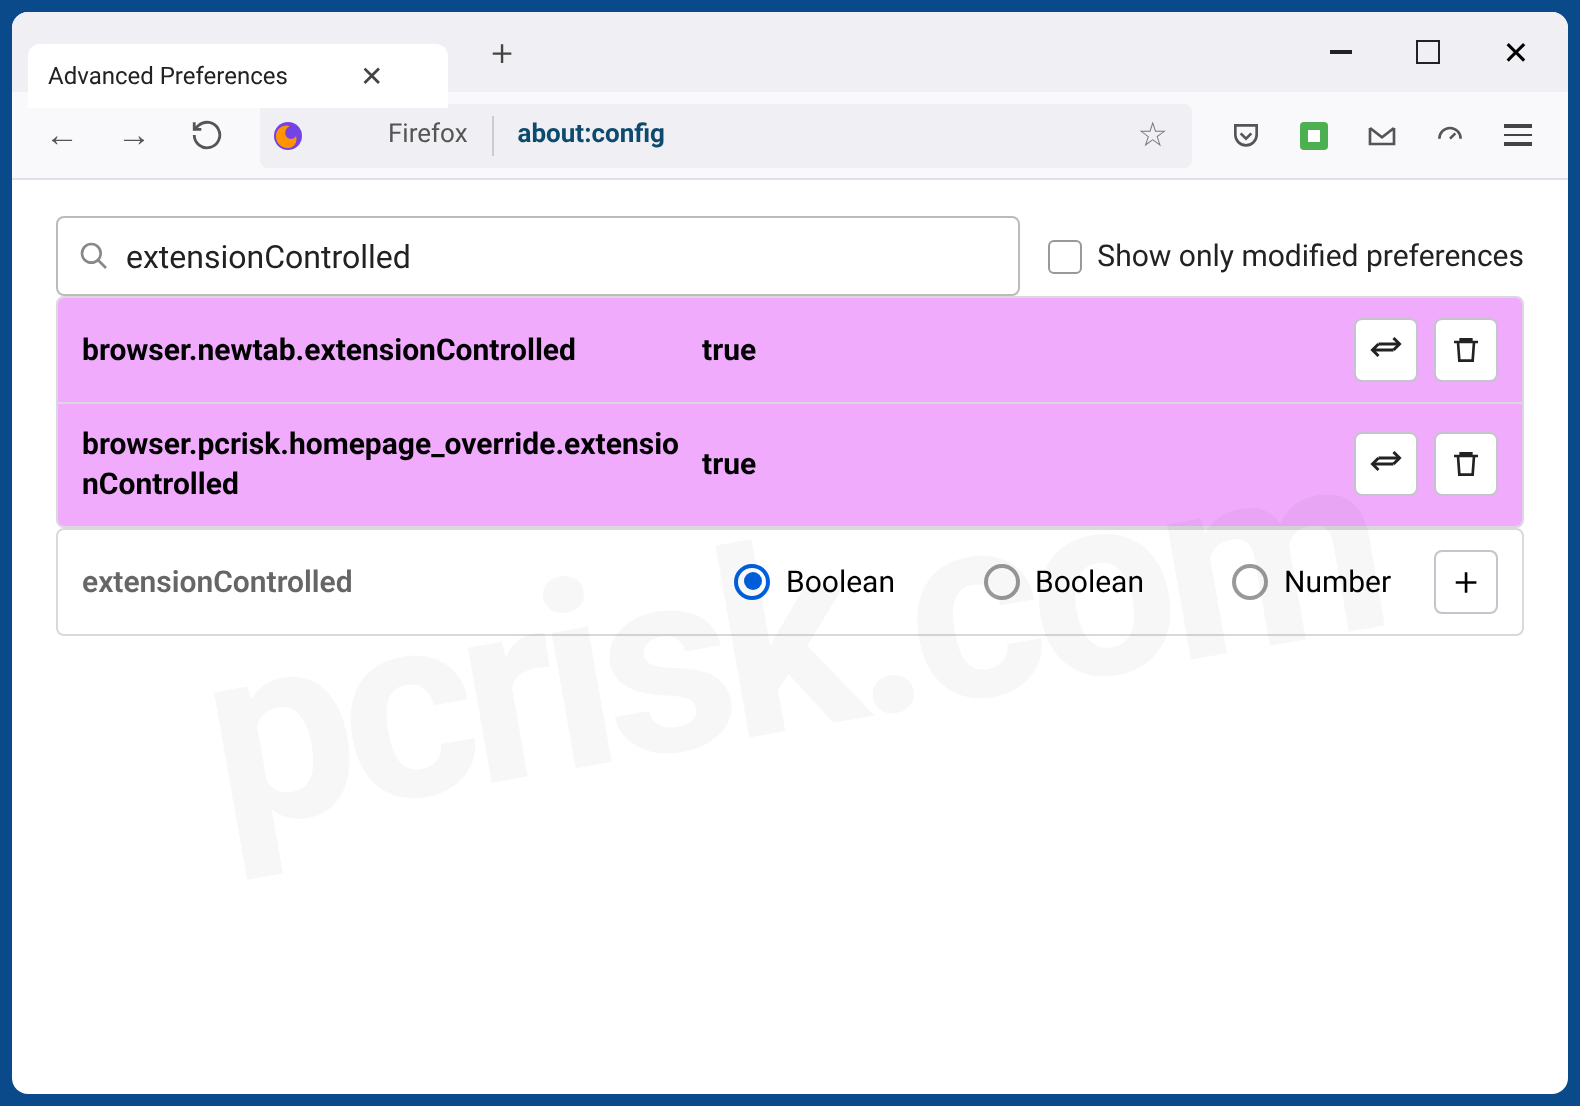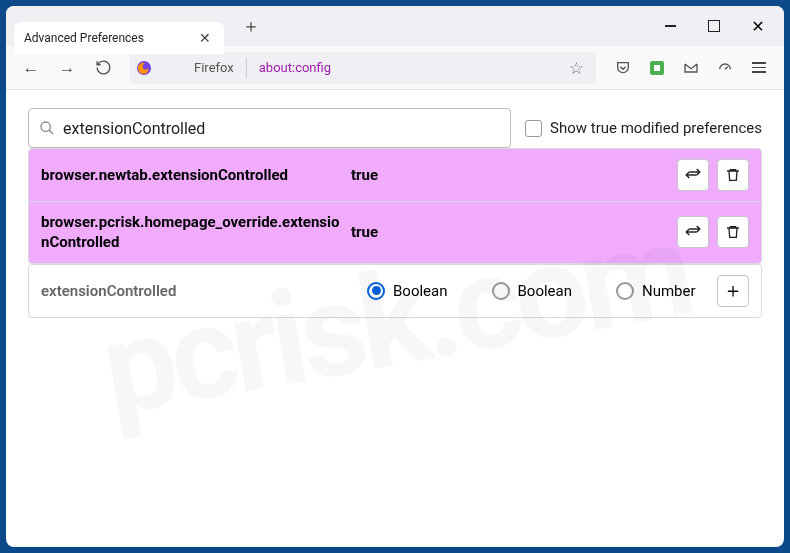--- a/index.html
+++ b/index.html
@@ -1,36 +1,36 @@
 <!DOCTYPE html>
 <html><head>
 <meta charset="utf-8">
 <style>
 * { box-sizing: border-box; margin: 0; padding: 0; font-family: -apple-system, BlinkMacSystemFont, "Segoe UI", Roboto, sans-serif; }
 body { width: 790px; height: 553px; background: #0b4a8a; padding: 6px; }
 .window { width: 100%; height: 100%; background: #fff; border-radius: 8px; overflow: hidden; display: flex; flex-direction: column; position: relative; }
 
 .titlebar { height: 40px; background: #f0f0f4; display: flex; align-items: center; padding: 0 8px; position: relative; }
-.tab { background: #fff; height: 32px; border-radius: 6px 6px 0 0; margin-top: 24px; padding: 0 10px; display: flex; align-items: center; gap: 55px; min-width: 210px; }
+.tab { background: #fff; height: 32px; border-radius: 6px 6px 0 0; margin-top: 24px; padding: 0 10px; display: flex; align-items: center; gap: 36px; min-width: 210px; }
 .tab-title { font-size: 12px; color: #222; }
 .tab-close { font-size: 14px; color: #444; cursor: pointer; }
 .newtab { margin-left: 10px; font-size: 18px; color: #444; cursor: pointer; padding: 4px 8px; }
 .wincontrols { position: absolute; right: 4px; top: 0; height: 40px; display: flex; align-items: center; }
 .wincontrols span { width: 44px; height: 32px; display: flex; align-items: center; justify-content: center; font-size: 12px; cursor: pointer; }
 .wincontrols .minimize::after { content:""; width:11px; height:1.5px; background:#222; }
 .wincontrols .maximize::after { content:""; width:10px; height:10px; border:1.5px solid #222; }
 .wincontrols .close { font-size: 16px; }
 
 .toolbar { height: 44px; background: #f9f9fb; border-bottom: 1px solid #e0e0e6; display: flex; align-items: center; padding: 0 10px; gap: 6px; }
 .nav-btn { width: 30px; height: 30px; display: flex; align-items: center; justify-content: center; font-size: 17px; color: #555; cursor: pointer; border-radius: 4px; }
 .urlbar { flex: 1; height: 32px; background: #f0f0f4; border-radius: 4px; display: flex; align-items: center; margin: 0 6px; padding: 0 6px; gap: 6px; }
 .urlbar .fx-icon { width: 16px; height: 16px; }
 .urlbar .identity { font-size: 13px; color: #555; padding-left: 4px; margin-left: 32px; }
 .urlbar .sep { width: 1px; height: 20px; background: #ccc; margin: 0 6px; }
-.urlbar .url { font-size: 13px; color: #a21caf; flex: 1; }
+.urlbar .url { font-size: 13px; color: #0c4a6e; flex: 1; font-weight: bold; }
 .urlbar .star { font-size: 17px; color: #777; padding: 0 6px; cursor: pointer; }
 .toolbar-icons { display: flex; gap: 4px; }
 .toolbar-icons .ticon { width: 30px; height: 30px; display:flex; align-items:center; justify-content:center; cursor:pointer; }
 .hamburger { display: flex; flex-direction: column; gap: 3px; }
 .hamburger div { width: 14px; height: 1.5px; background: #444; }
 
 .content { flex: 1; padding: 18px 22px; display: flex; flex-direction: column; }
 .search-row { display: flex; align-items: center; gap: 14px; }
 .search-box { flex: 1; height: 40px; border: 1px solid #bbb; border-radius: 4px; display: flex; align-items: center; padding: 0 10px; gap: 8px; }
 .search-box svg { width: 16px; height: 16px; }
@@ -131,21 +131,21 @@
     <div class="search-row">
       <div class="search-box">
         <svg viewBox="0 0 24 24" fill="none" stroke="#888" stroke-width="2">
             <circle cx="10" cy="10" r="7"></circle>
             <path d="M21 21l-6-6"></path>
           </svg>
         <input type="text" value="extensionControlled" style="">
       </div>
       <label class="show-only">
         <span class="cb"></span>
-        <span>Show true modified preferences</span>
+        <span>Show only modified preferences</span>
       </label>
     </div>
 
     <div class="results">
       <div class="pref-row modified">
         <div class="pref-key">browser.newtab.extensionControlled</div>
         <div class="pref-val">true</div>
         <div class="row-actions">
           <div class="icon-btn">
               <svg width="18" height="18" viewBox="0 0 24 24" fill="none" stroke="#222" stroke-width="2">

